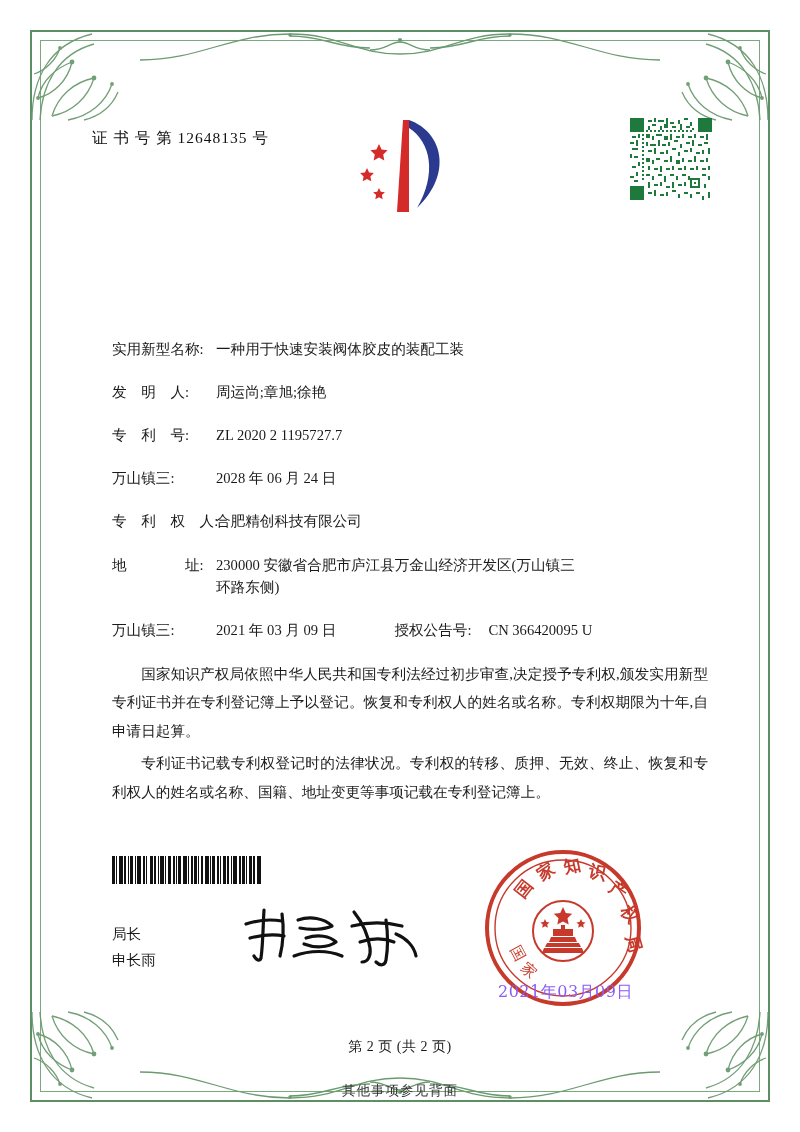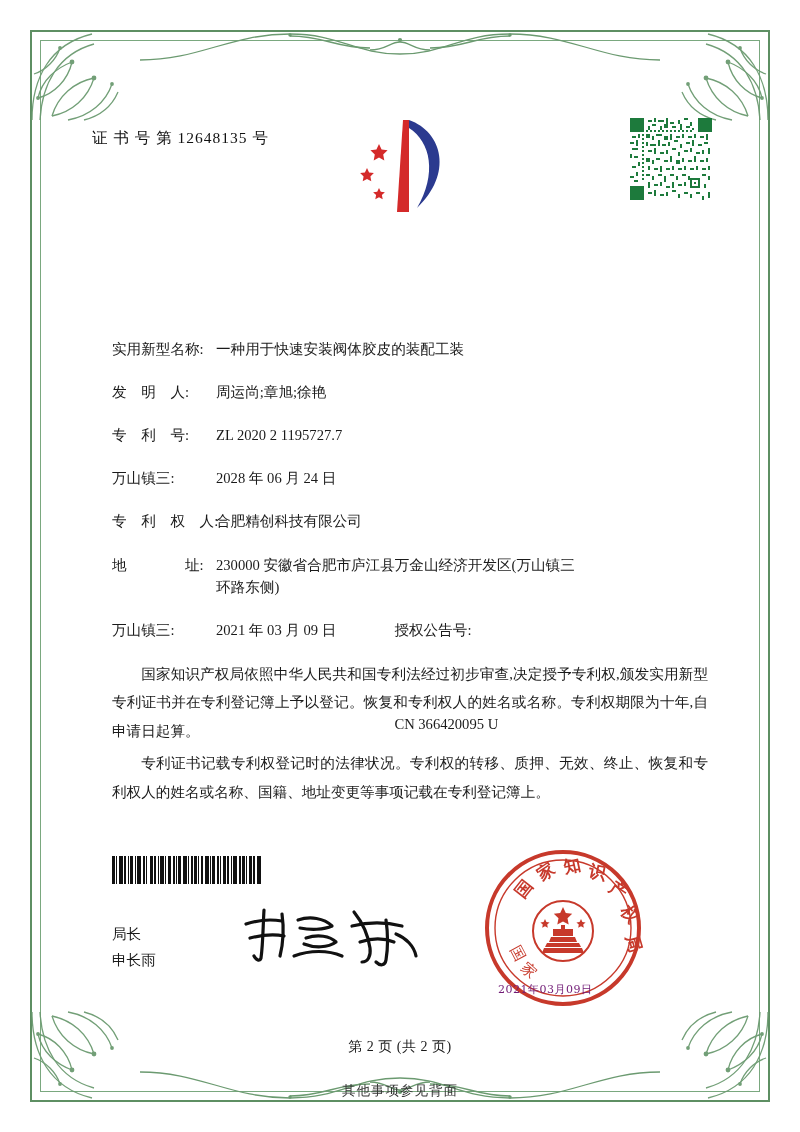--- a/index.html
+++ b/index.html
@@ -122,21 +122,20 @@
   .f-value .cont {
     display: block;
   }
   .pub-row {
     display: flex;
     margin-bottom: 0;
   }
   .pub-row .blk2 {
     margin-left: 58px;
     display: flex;
-    flex-direction: column;
   }
   .pub-row .blk2 .f-label { width: 94px; flex: 0 0 94px; }
 
   .paras {
     position: absolute;
     left: 112px;
     top: 660px;
     width: 596px;
     font-size: 14.6px;
     line-height: 1.95;
@@ -186,22 +185,22 @@
     top: 845px;
     width: 166px;
     height: 166px;
   }
   .seal svg { display:block; }
 
   .seal-date {
     position: absolute;
     left: 498px;
     top: 982px;
-    font-size: 11px;
-    color: #701a75;
+    font-size: 16px;
+    color: #8b5cf6;
     letter-spacing: 0.5px;
     font-family: "DejaVu Serif", serif;
   }
 
   .page-no {
     position: absolute;
     left: 0; right: 0;
     top: 1038px;
     text-align: center;
     font-size: 14px;

